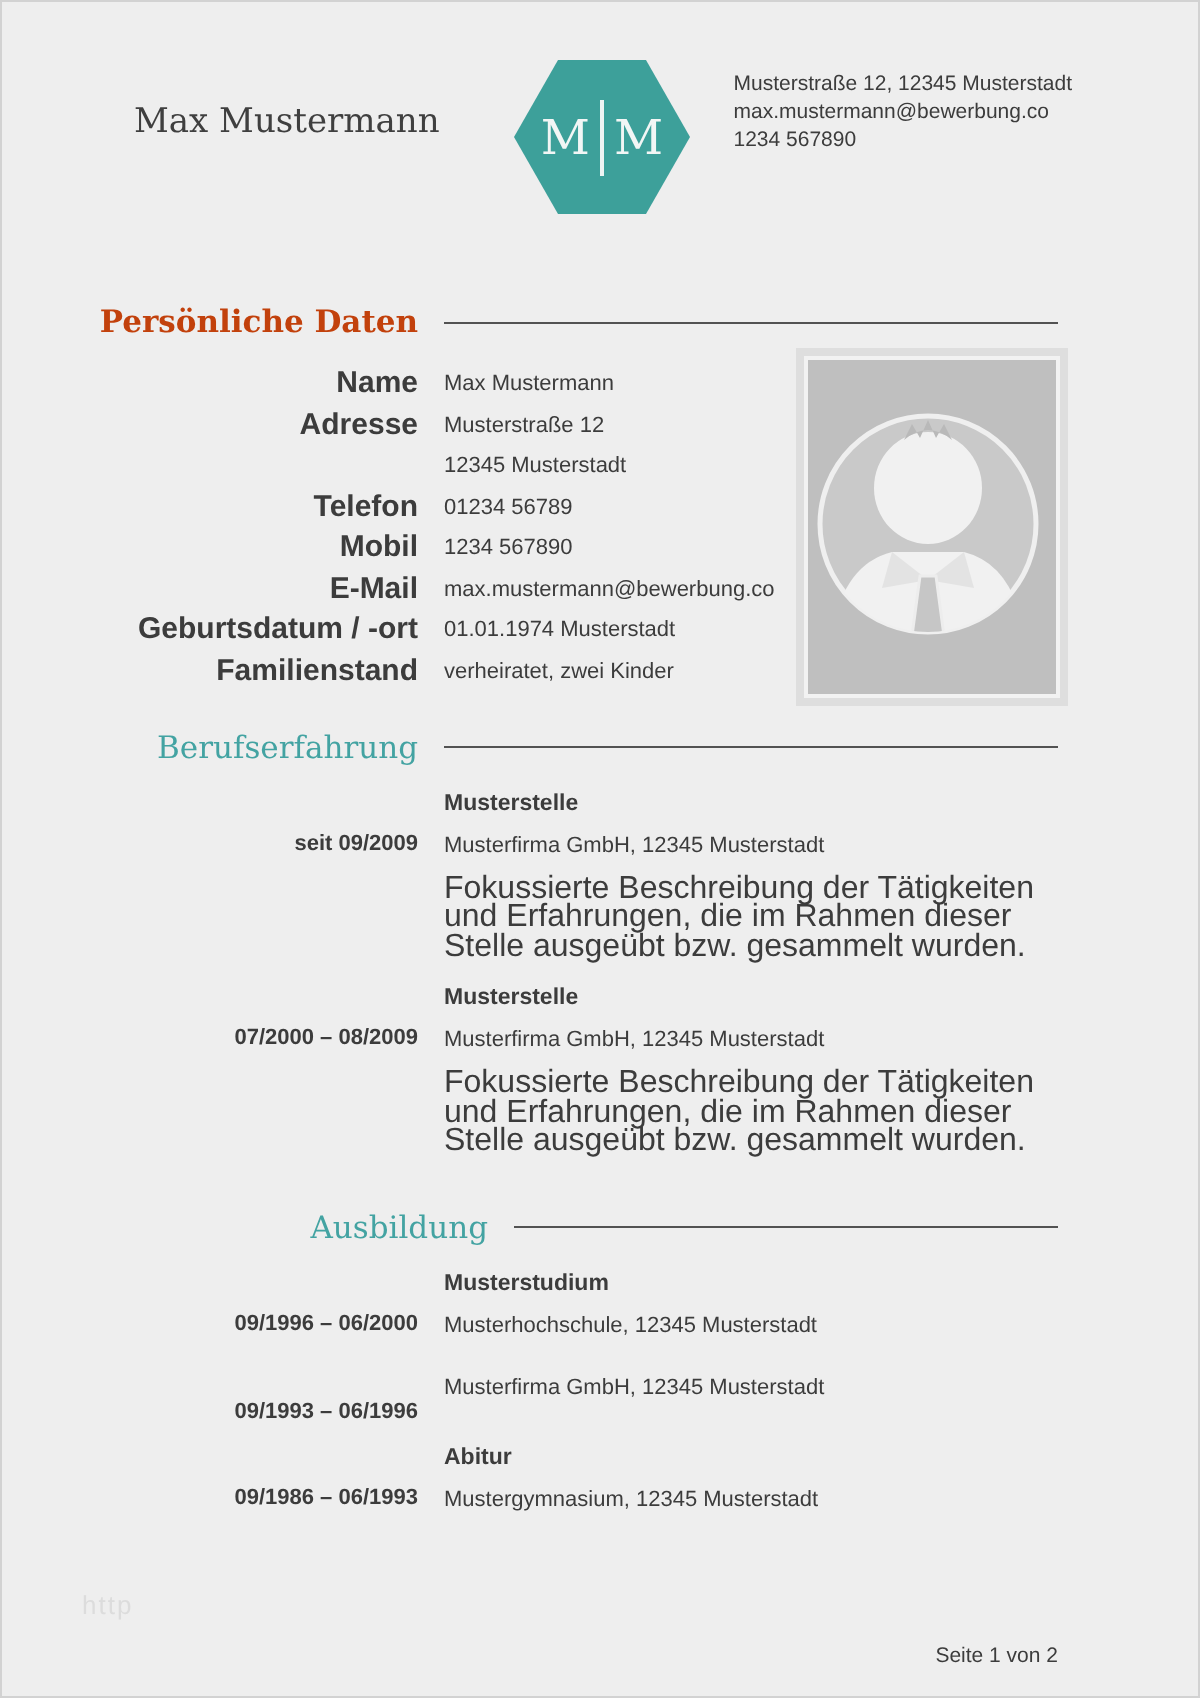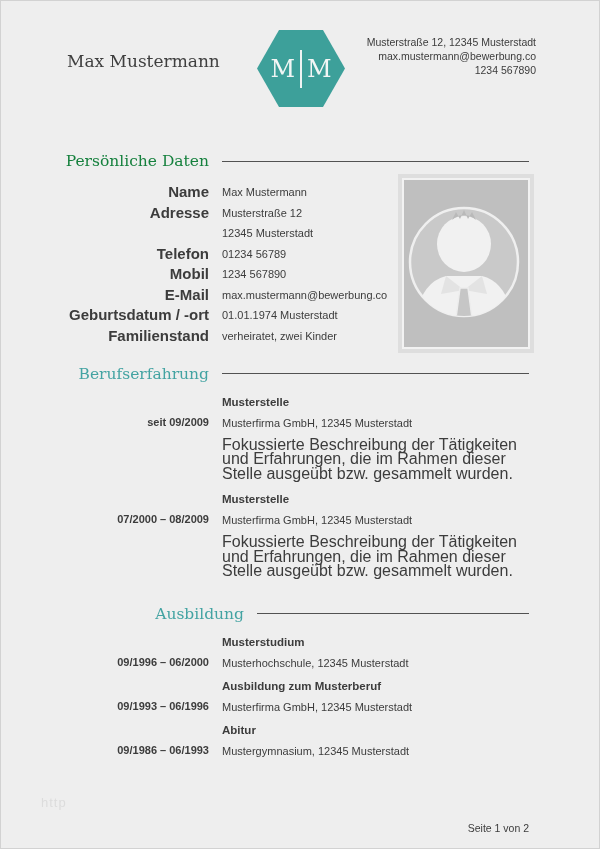--- a/index.html
+++ b/index.html
@@ -27,21 +27,21 @@
     clip-path:polygon(25% 0, 75% 0, 100% 50%, 75% 100%, 25% 100%, 0 50%);
     display:flex; align-items:center; justify-content:center;
   }
   .monogram {
     display:flex; align-items:center; gap:5px;
     color:#f2f6f5; font-family:"DejaVu Serif", serif; font-size:24px;
   }
   .monogram-bar { width:2px; height:38px; background:#eef4f3; }
   .contact {
     position:absolute; right:63px; top:34px;
-    text-align:right; font-size:10.5px; line-height:14px; color:#3c3c3c;
+    text-align:left; font-size:10.5px; line-height:14px; color:#3c3c3c;
   }
 
   
   .section-row { display:flex; align-items:center; }
   .section-title {
     flex:none; width:208px; text-align:right;
     font-family:"DejaVu Serif", serif;
     font-size:15.5px; line-height:18px;
   }
   .section-rule { flex:1; height:1px; background:#525252; margin-left:13px; margin-right:70px; }
@@ -110,21 +110,21 @@
     </div>
 
     <div class="contact">
       <div>Musterstraße 12, 12345 Musterstadt</div>
       <div>max.mustermann@bewerbung.co</div>
       <div>1234 567890</div>
     </div>
   </div>
 
   <div class="section-row sec-personal">
-    <div class="section-title" style="color:#15803d;">Persönliche Daten</div>
+    <div class="section-title" style="color:#c2410c;font-weight:bold;">Persönliche Daten</div>
     <div class="section-rule"></div>
   </div>
 
   <div class="info-rows">
     <div class="info-row">
       <div class="info-label">Name</div>
       <div class="info-value">
           <div class="line">Max Mustermann</div>
         </div>
     </div>
@@ -224,21 +224,20 @@
     <div class="xp-entry">
       <div class="xp-date">09/1996 – 06/2000</div>
       <div class="xp-body">
         <div class="xp-title">Musterstudium</div>
         <div class="xp-org">Musterhochschule, 12345 Musterstadt</div>
       </div>
     </div>
     <div class="xp-entry">
       <div class="xp-date">09/1993 – 06/1996</div>
       <div class="xp-body">
-        <div class="xp-title">Ausbildung zum Musterberuf</div>
         <div class="xp-org">Musterfirma GmbH, 12345 Musterstadt</div>
       </div>
     </div>
     <div class="xp-entry">
       <div class="xp-date">09/1986 – 06/1993</div>
       <div class="xp-body">
         <div class="xp-title">Abitur</div>
         <div class="xp-org">Mustergymnasium, 12345 Musterstadt</div>
       </div>
     </div>

